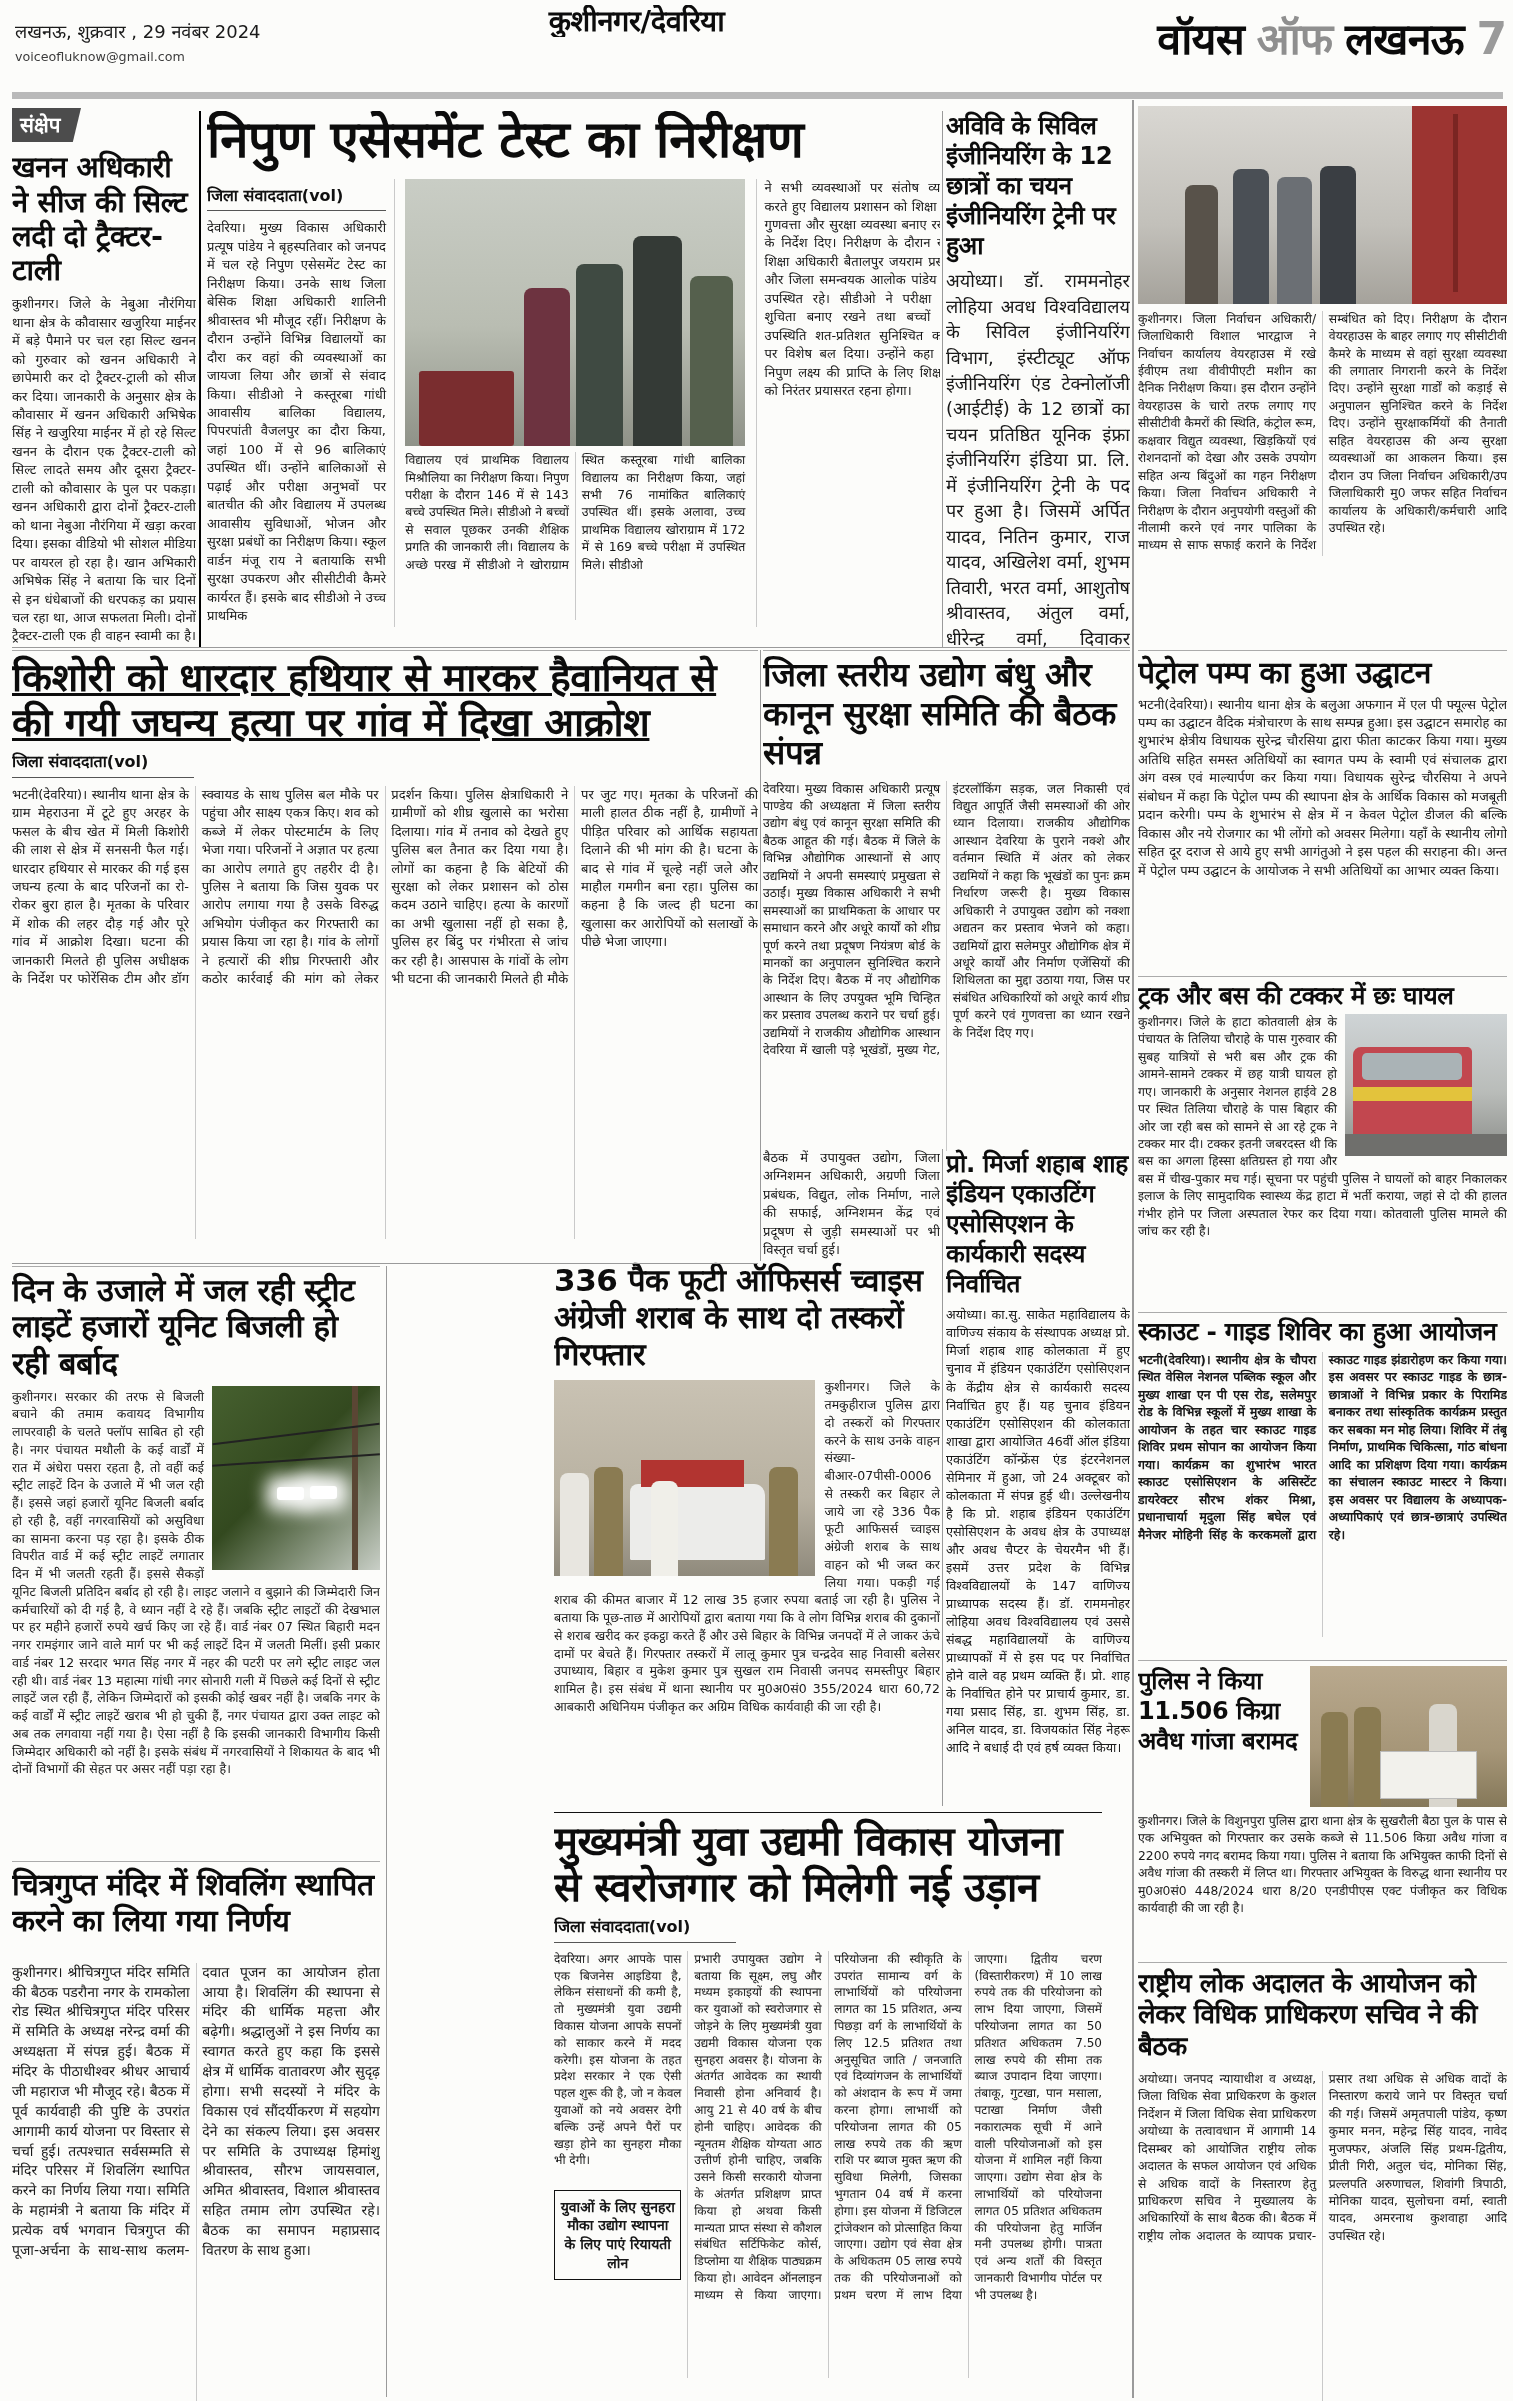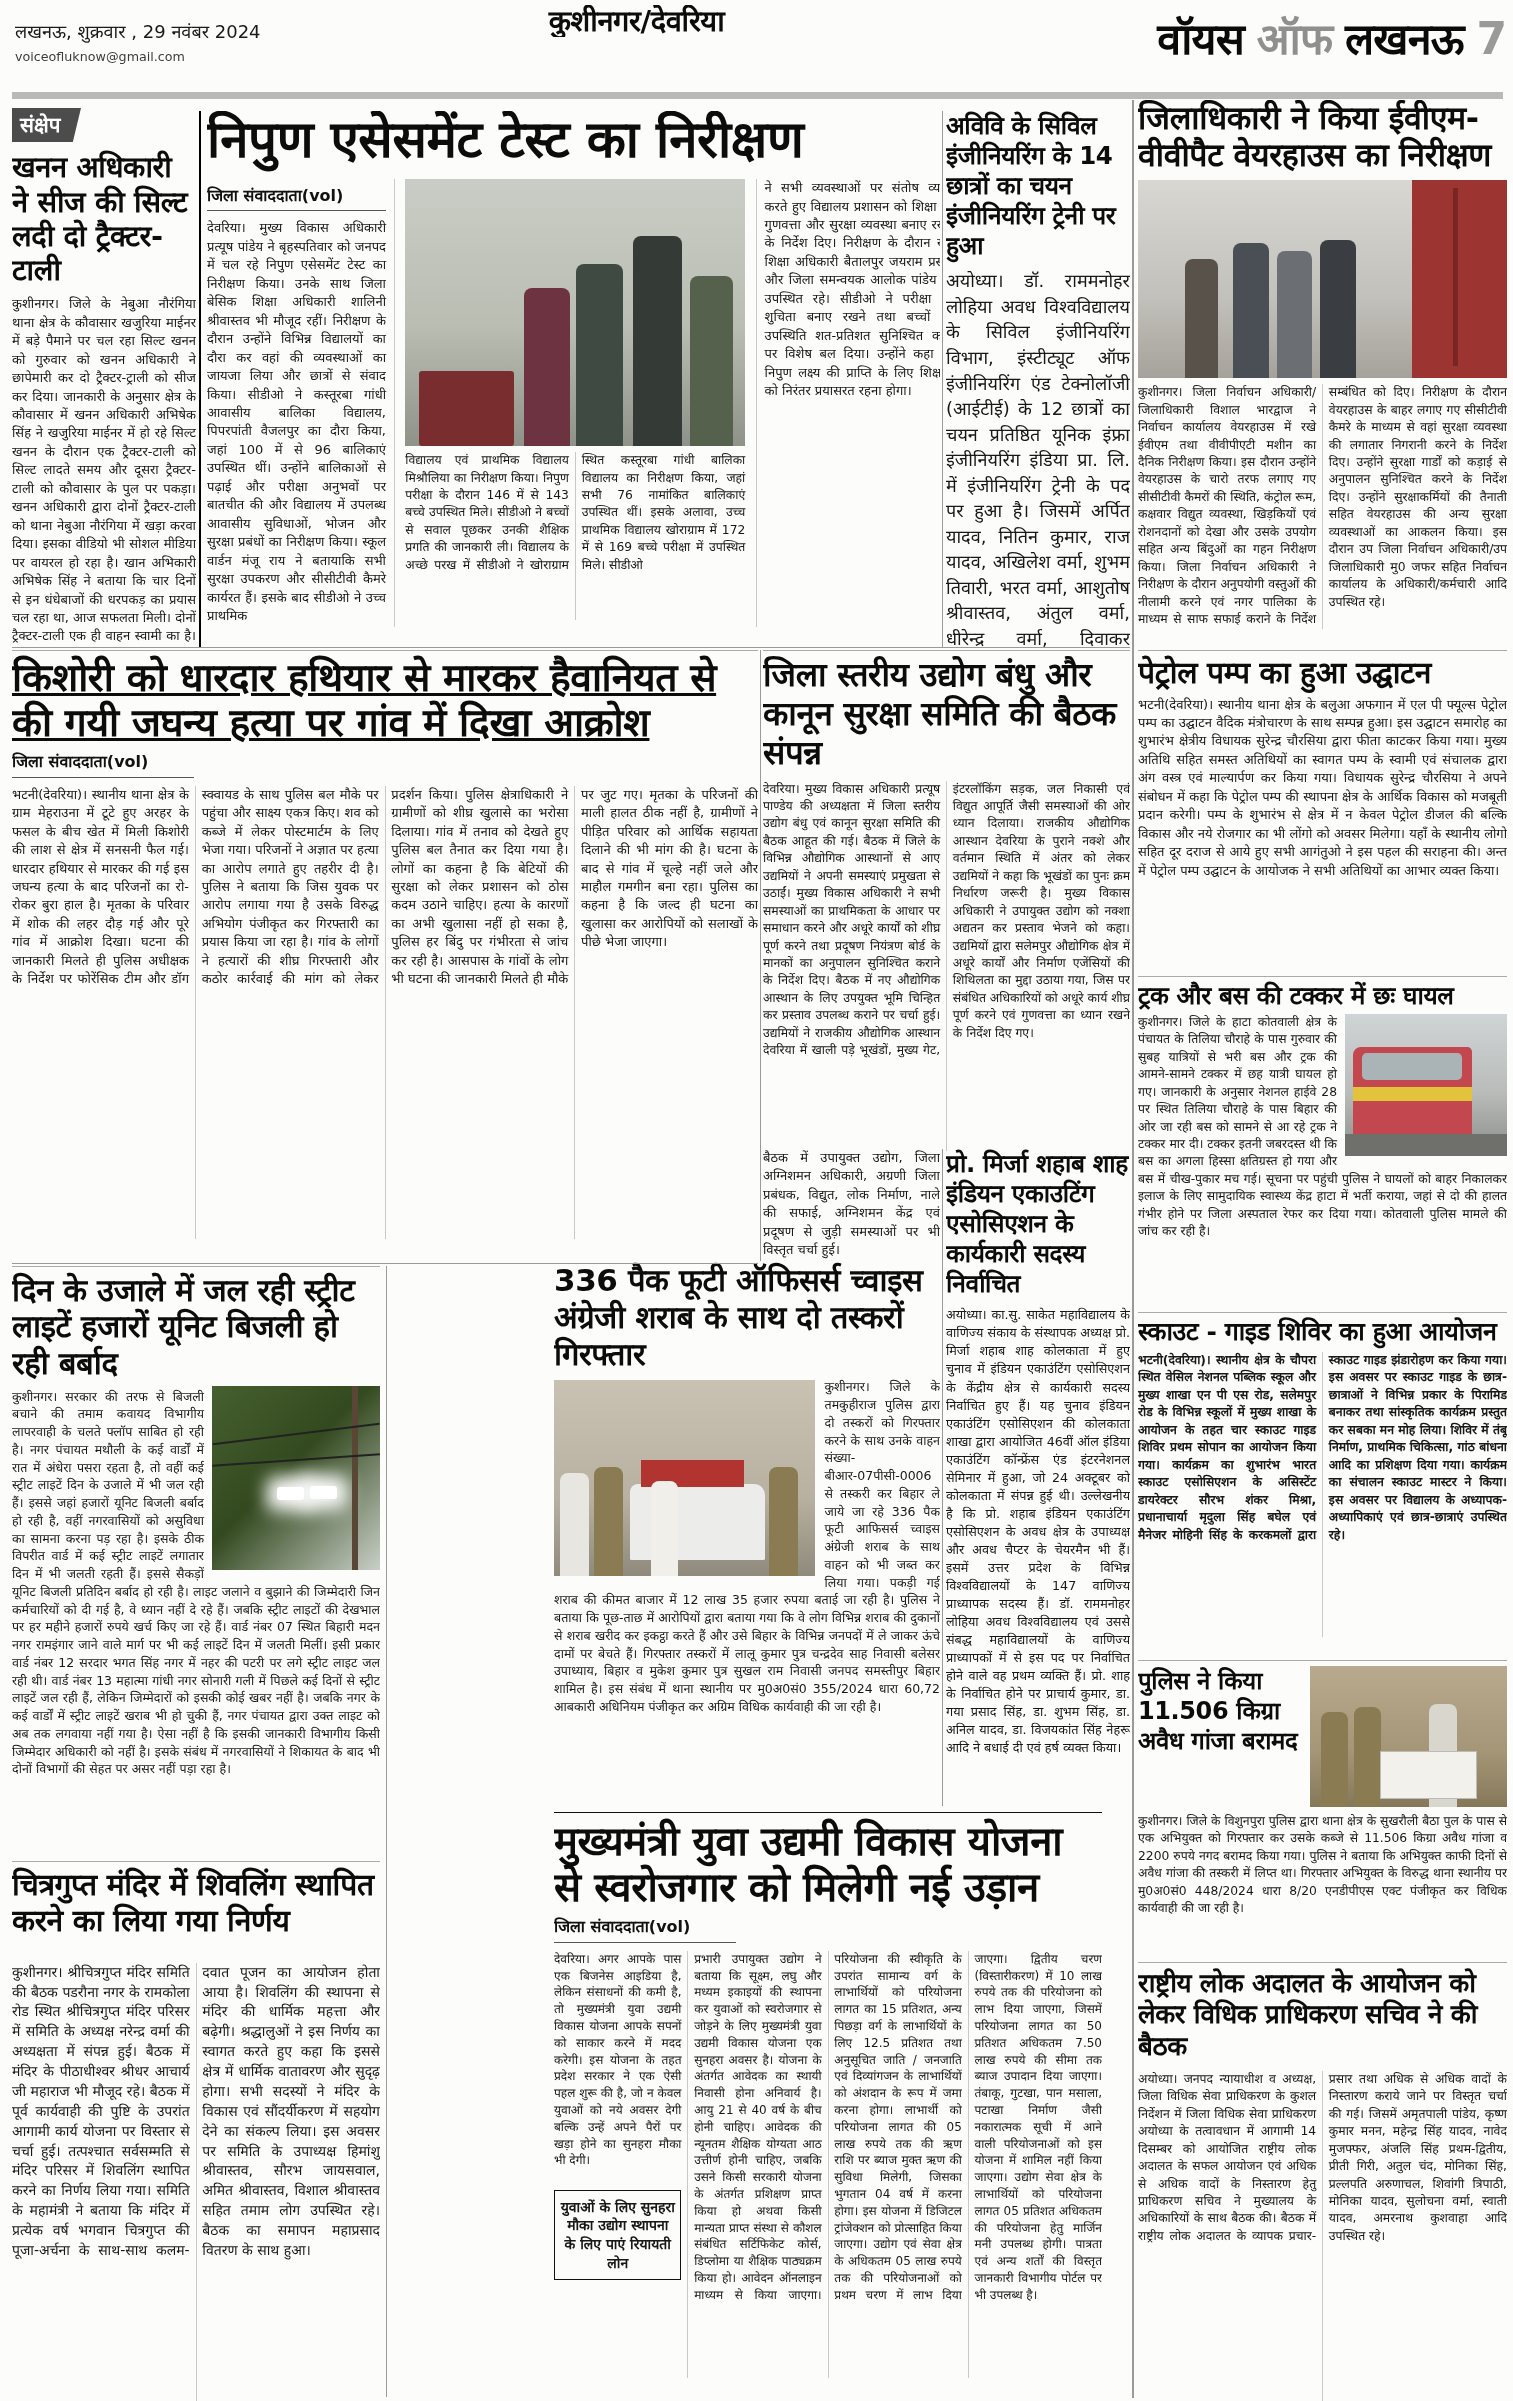--- a/index.html
+++ b/index.html
@@ -153,27 +153,26 @@
           <div class="fig" style="left:285px;width:43px;height:170px;background:#55604d;"></div>
         </div>
         <div class="bt cols-2" id="nipun-cap">विद्यालय एवं प्राथमिक विद्यालय मिश्रौलिया का निरीक्षण किया। निपुण परीक्षा के दौरान 146 में से 143 बच्चे उपस्थित मिले। सीडीओ ने बच्चों से सवाल पूछकर उनकी शैक्षिक प्रगति की जानकारी ली। विद्यालय के अच्छे परख में सीडीओ ने खोराग्राम स्थित कस्तूरबा गांधी बालिका विद्यालय का निरीक्षण किया, जहां सभी 76 नामांकित बालिकाएं उपस्थित थीं। इसके अलावा, उच्च प्राथमिक विद्यालय खोराग्राम में 172 में से 169 बच्चे परीक्षा में उपस्थित मिले। सीडीओ</div>
       </div>
       <div class="bt" id="nipun-c4">ने सभी व्यवस्थाओं पर संतोष व्यक्त करते हुए विद्यालय प्रशासन को शिक्षा की गुणवत्ता और सुरक्षा व्यवस्था बनाए रखने के निर्देश दिए। निरीक्षण के दौरान खंड शिक्षा अधिकारी बैतालपुर जयराम प्रसाद और जिला समन्वयक आलोक पांडेय भी उपस्थित रहे। सीडीओ ने परीक्षा की शुचिता बनाए रखने तथा बच्चों की उपस्थिति शत-प्रतिशत सुनिश्चित करने पर विशेष बल दिया। उन्होंने कहा कि निपुण लक्ष्य की प्राप्ति के लिए शिक्षकों को निरंतर प्रयासरत रहना होगा।</div>
     </div>
   </div>
   <div class="rule" style="left:942px;top:111px;width:0.8px;height:536px;"></div>
 
   <div class="blk" id="blk-avivi">
-    <div class="hl" id="avivi-hl">अविवि के सिविल इंजीनियरिंग के 14 छात्रों का चयन इंजीनियरिंग ट्रेनी पर हुआ</div>
+    <div class="hl" id="avivi-hl">अविवि के सिविल इंजीनियरिंग के 12 छात्रों का चयन इंजीनियरिंग ट्रेनी पर हुआ</div>
     <div class="bt" id="avivi-body">अयोध्या। डॉ. राममनोहर लोहिया अवध विश्वविद्यालय के सिविल इंजीनियरिंग विभाग, इंस्टीट्यूट ऑफ इंजीनियरिंग एंड टेक्नोलॉजी (आईटीई) के 12 छात्रों का चयन प्रतिष्ठित यूनिक इंफ्रा इंजीनियरिंग इंडिया प्रा. लि. में इंजीनियरिंग ट्रेनी के पद पर हुआ है। जिसमें अर्पित यादव, नितिन कुमार, राज यादव, अखिलेश वर्मा, शुभम तिवारी, भरत वर्मा, आशुतोष श्रीवास्तव, अंतुल वर्मा, धीरेन्द्र वर्मा, दिवाकर त्रिपाठी, अंशू वर्मा एवं विवेक मौर्य को कंपनी की ओर से नियुक्ति पत्र प्राप्त हुआ। विश्वविद्यालय के कुलपति ने सभी चयनित छात्रों को बधाई देते हुए उनके उज्ज्वल भविष्य की कामना की। यूनिक इंफ्रा इंजीनियरिंग इंडिया प्रा. लि. कंपनी में छात्रों का चयन लिखित परीक्षा एवं साक्षात्कार के उपरांत किया गया है।</div>
   </div>
   <div class="rule" style="left:1132px;top:100px;width:1.6px;height:2298px;"></div>
 
   <div class="blk" id="blk-evm">
-    <div class="hl" id="evm-hl">जिलाधिकारी ने किया ईवीएम-वीवीपैट वेयरहाउस का निरीक्षण</div>
     <div class="photo" id="evm-photo">
       <div style="position:absolute;right:0;top:0;width:95px;height:100%;background:#9c3431;"></div>
       <div style="position:absolute;right:49px;top:8px;width:4.7px;height:90%;background:#7a2522;"></div>
       <div class="fig" style="left:95px;width:36px;height:135px;background:#4a4f55;"></div>
       <div class="fig" style="left:139px;width:35px;height:127px;background:#6b6f74;"></div>
       <div class="fig" style="left:182px;width:36px;height:138px;background:#3a3e43;"></div>
       <div class="fig" style="left:47px;width:33px;height:119px;background:#58524a;"></div>
     </div>
     <div class="bt cols-2" id="evm-body">कुशीनगर। जिला निर्वाचन अधिकारी/जिलाधिकारी विशाल भारद्वाज ने निर्वाचन कार्यालय वेयरहाउस में रखे ईवीएम तथा वीवीपीएटी मशीन का दैनिक निरीक्षण किया। इस दौरान उन्होंने वेयरहाउस के चारो तरफ लगाए गए सीसीटीवी कैमरों की स्थिति, कंट्रोल रूम, कक्षवार विद्युत व्यवस्था, खिड़कियों एवं रोशनदानों को देखा और उसके उपयोग सहित अन्य बिंदुओं का गहन निरीक्षण किया। जिला निर्वाचन अधिकारी ने निरीक्षण के दौरान अनुपयोगी वस्तुओं की नीलामी करने एवं नगर पालिका के माध्यम से साफ सफाई कराने के निर्देश सम्बंधित को दिए। निरीक्षण के दौरान वेयरहाउस के बाहर लगाए गए सीसीटीवी कैमरे के माध्यम से वहां सुरक्षा व्यवस्था की लगातार निगरानी करने के निर्देश दिए। उन्होंने सुरक्षा गार्डों को कड़ाई से अनुपालन सुनिश्चित करने के निर्देश दिए। उन्होंने सुरक्षाकर्मियों की तैनाती सहित वेयरहाउस की अन्य सुरक्षा व्यवस्थाओं का आकलन किया। इस दौरान उप जिला निर्वाचन अधिकारी/उप जिलाधिकारी मु0 जफर सहित निर्वाचन कार्यालय के अधिकारी/कर्मचारी आदि उपस्थित रहे।</div>
   </div>

